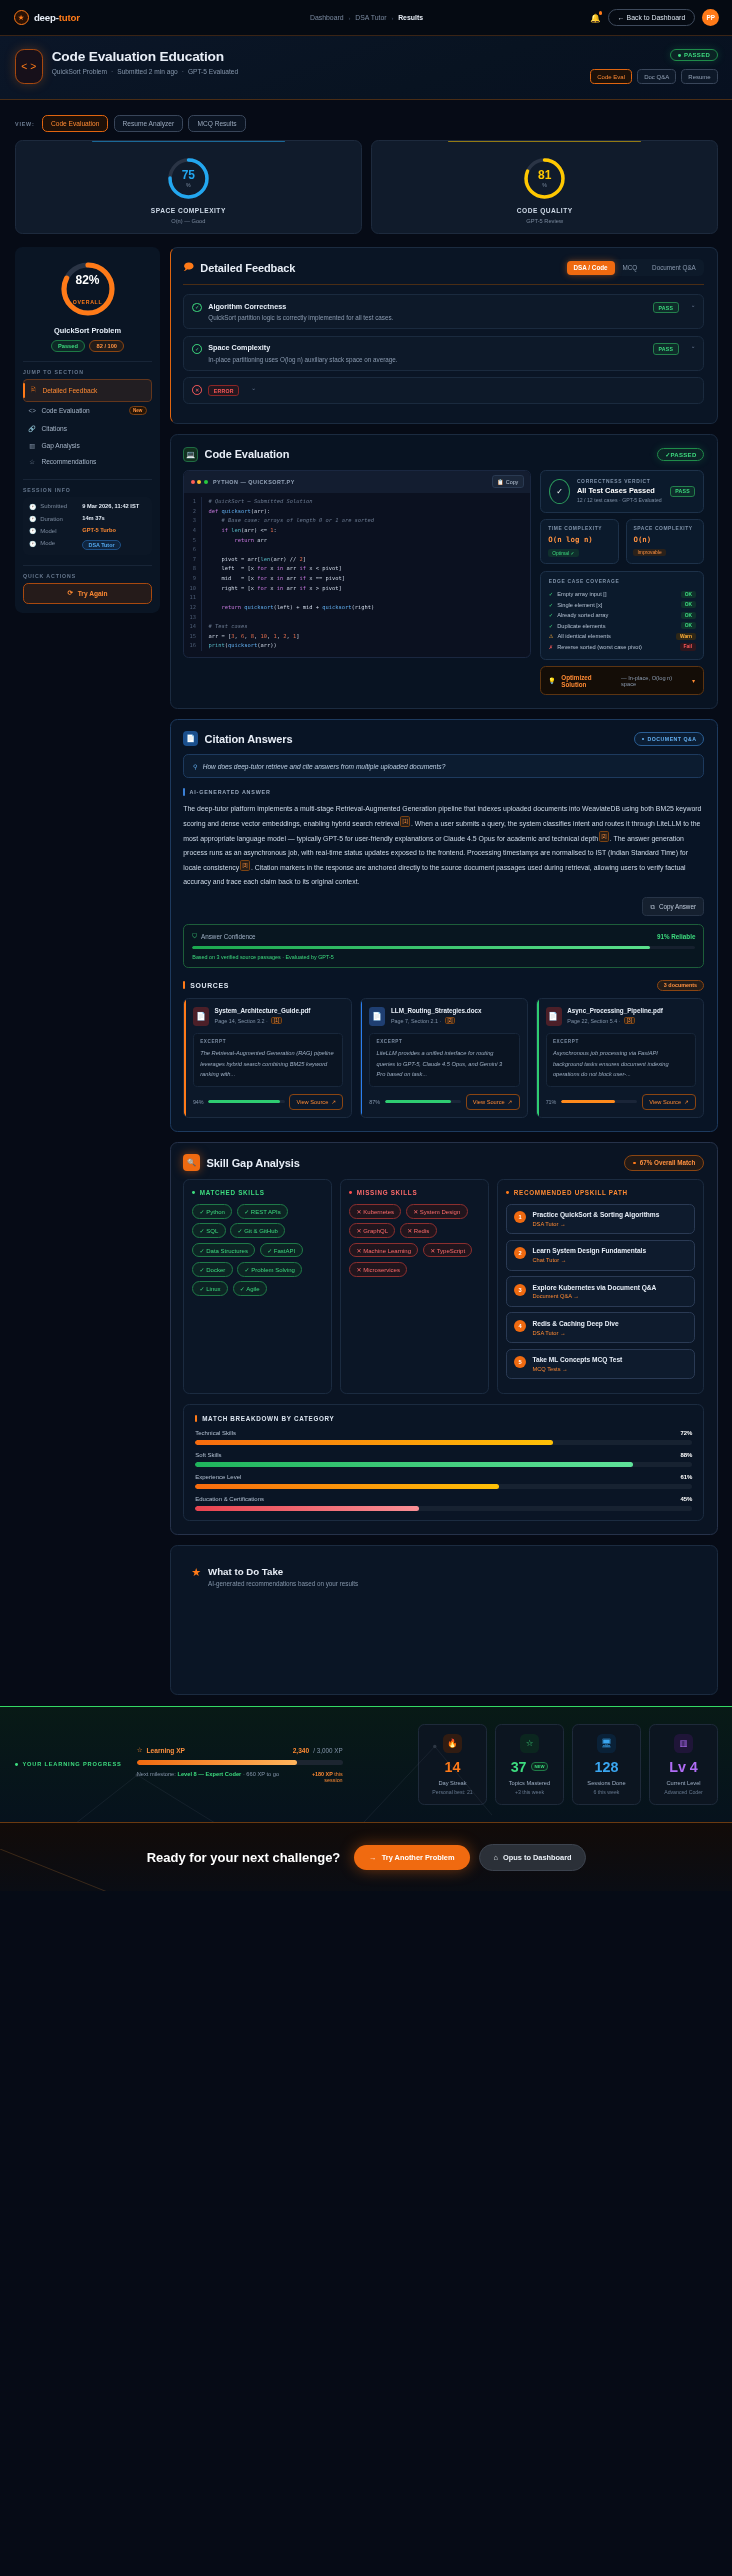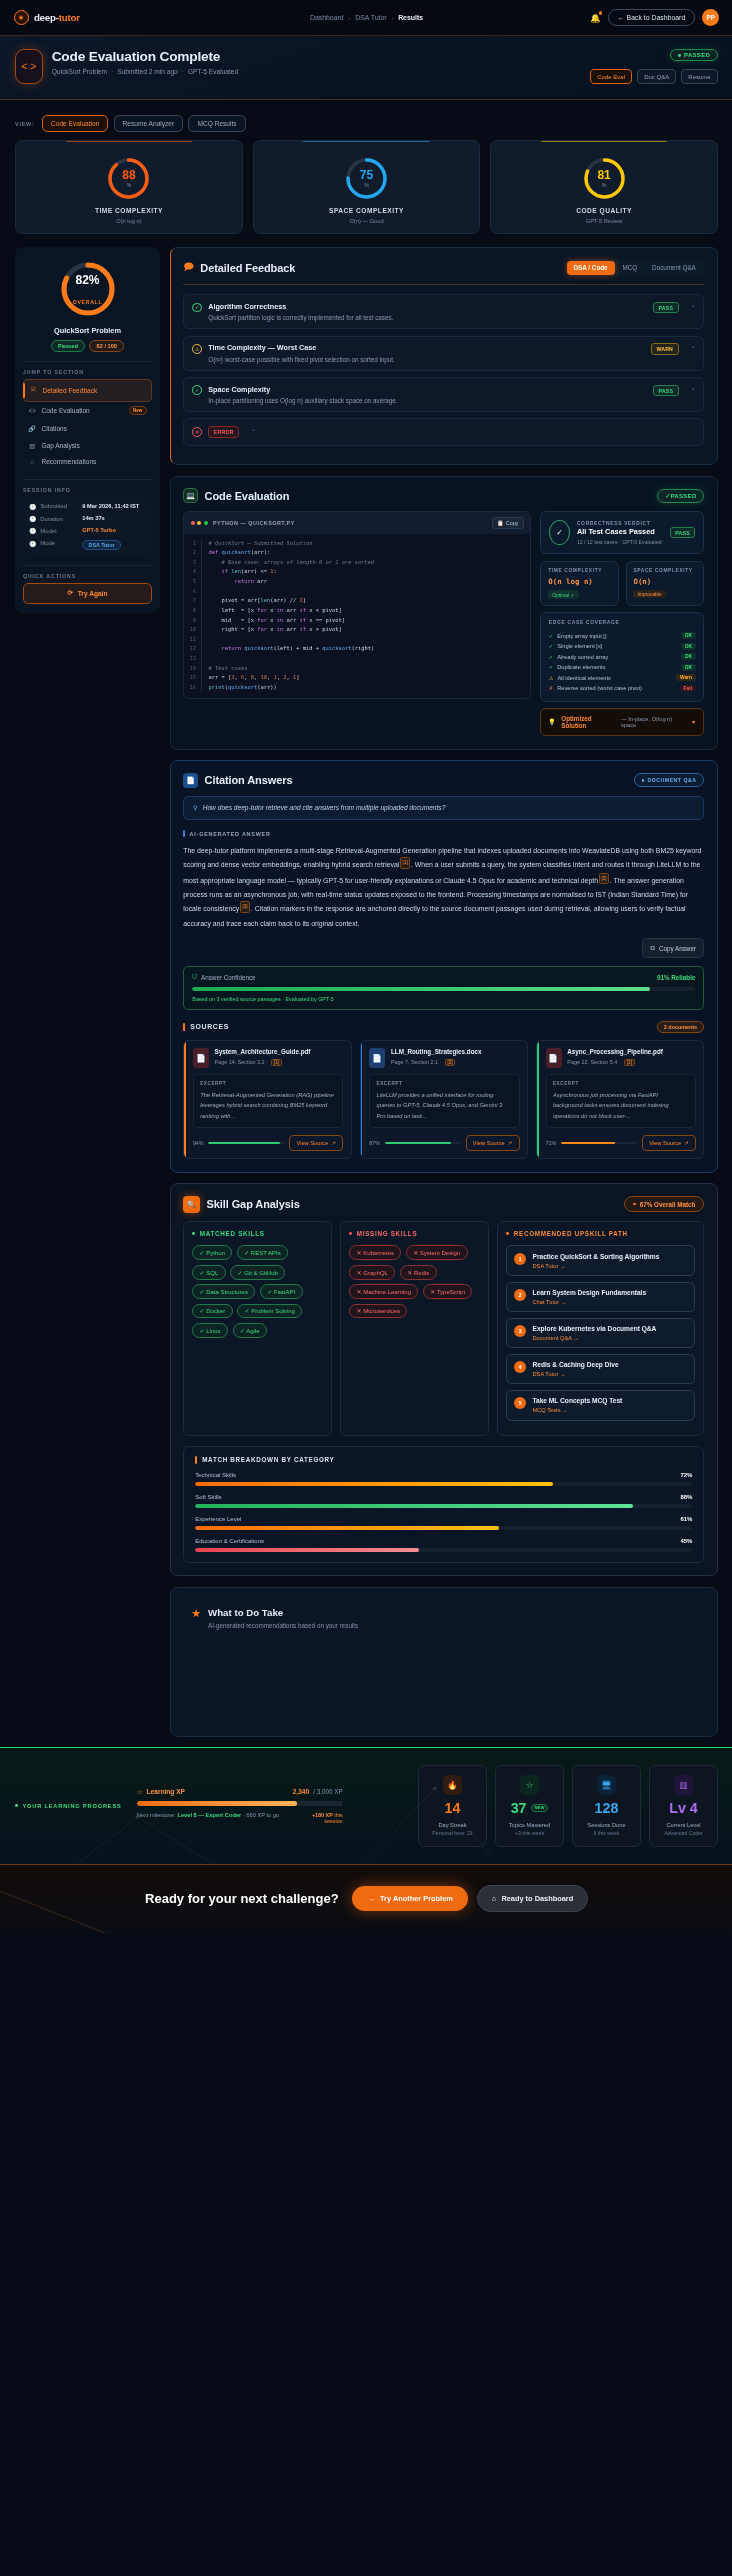--- a/index.html
+++ b/index.html
@@ -441,21 +441,21 @@
     <div class="nav-right">
       <div class="bell">🔔<span class="dot"></span></div>
       <button class="btn-outline">← Back to Dashboard</button>
       <div class="avatar">PP</div>
     </div>
   </div>
 
   <div class="hero">
     <div class="hero-icon">&lt;&nbsp;&gt;</div>
     <div>
-      <div class="hero-title">Code Evaluation Complete</div>
+      <div class="hero-title">Code Evaluation Education</div>
       <div class="hero-sub">
         <span>QuickSort Problem</span><span class="bullet">·</span><span>Submitted 2 min ago</span><span class="bullet">·</span><span>GPT-5 Evaluated</span>
       </div>
     </div>
     <div class="hero-right">
       <div class="badge-passed">
           <span class="pd"></span>
           <span>PASSED</span>
         </div>
       <div class="hero-chips">
@@ -467,35 +467,20 @@
   </div>
 
   <div class="viewbar">
     <div class="lbl">VIEW:</div>
     <div class="vtab active">Code Evaluation</div>
     <div class="vtab">Resume Analyzer</div>
     <div class="vtab">MCQ Results</div>
   </div>
 
   <div class="score-row" id="score-row">
-      <div class="score-card">
-    <div class="topglow" style="background:#ff5e13;opacity:.55"></div>
-    <div class="ring">
-      <svg width="45" height="45" viewBox="0 0 78 78">
-            <circle cx="39" cy="39" r="32" fill="none" stroke="#2a3445" stroke-width="6"></circle>
-      <circle cx="39" cy="39" r="32" fill="none" stroke="#ff5e13" stroke-width="6" stroke-linecap="round" stroke-dasharray="201.06192982974676" stroke-dashoffset="24.12743157956961"></circle>
-          </svg>
-      <div class="rc">
-            <div class="rv" style="color:#ff5e13">88</div>
-      <div class="rp">%</div>
-          </div>
-    </div>
-    <div class="score-name">TIME COMPLEXITY</div>
-    <div class="score-sub">O(n log n)</div>
-  </div>
       <div class="score-card">
     <div class="topglow" style="background:#22a7f0;opacity:.55"></div>
     <div class="ring">
       <svg width="45" height="45" viewBox="0 0 78 78">
             <circle cx="39" cy="39" r="32" fill="none" stroke="#2a3445" stroke-width="6"></circle>
       <circle cx="39" cy="39" r="32" fill="none" stroke="#22a7f0" stroke-width="6" stroke-linecap="round" stroke-dasharray="201.06192982974676" stroke-dashoffset="50.26548245743669"></circle>
           </svg>
       <div class="rc">
             <div class="rv" style="color:#22a7f0">75</div>
       <div class="rp">%</div>
@@ -610,29 +595,20 @@
         </div>
         <div class="rule-orange"></div>
         <div id="fb-list">
             <div class="fb-item">
     <span class="fb-ic" style="color:#3ddc7f;border:0.8px solid #3ddc7f;border-radius:50%;display:flex;align-items:center;justify-content:center;font-size:5.2px">✓</span>
     <div class="fb-body">
       <div class="fb-title">Algorithm Correctness</div>
       <div class="fb-desc">QuickSort partition logic is correctly implemented for all test cases.</div>
     </div>
     <span class="fb-tag tag-pass">PASS</span>
-    <span class="chev">⌄</span>
-  </div>
-            <div class="fb-item">
-    <span class="fb-ic" style="color:#ffc233;border:0.8px solid #ffc233;border-radius:50%;display:flex;align-items:center;justify-content:center;font-size:5.2px">⚠</span>
-    <div class="fb-body">
-      <div class="fb-title">Time Complexity — Worst Case</div>
-      <div class="fb-desc">O(n²) worst-case possible with fixed pivot selection on sorted input.</div>
-    </div>
-    <span class="fb-tag tag-warn">WARN</span>
     <span class="chev">⌄</span>
   </div>
             <div class="fb-item">
     <span class="fb-ic" style="color:#3ddc7f;border:0.8px solid #3ddc7f;border-radius:50%;display:flex;align-items:center;justify-content:center;font-size:5.2px">✓</span>
     <div class="fb-body">
       <div class="fb-title">Space Complexity</div>
       <div class="fb-desc">In-place partitioning uses O(log n) auxiliary stack space on average.</div>
     </div>
     <span class="fb-tag tag-pass">PASS</span>
     <span class="chev">⌄</span>
@@ -1111,18 +1087,18 @@
     <svg class="deco" style="left:0;top:26px" width="240" height="80" viewBox="0 0 420 140">
       <line x1="0" y1="0" x2="230" y2="92" stroke="#b0702e" stroke-width="1.4"></line>
     </svg>
     <div class="cta-t">Ready for your next challenge?</div>
     <button class="cta-primary">
         <span>→</span>
         <span>Try Another Problem</span>
       </button>
     <button class="cta-secondary">
         <span>⌂</span>
-        <span>Ready to Dashboard</span>
+        <span>Opus to Dashboard</span>
       </button>
   </div>
 
 </div>
 
 
 </body></html>

